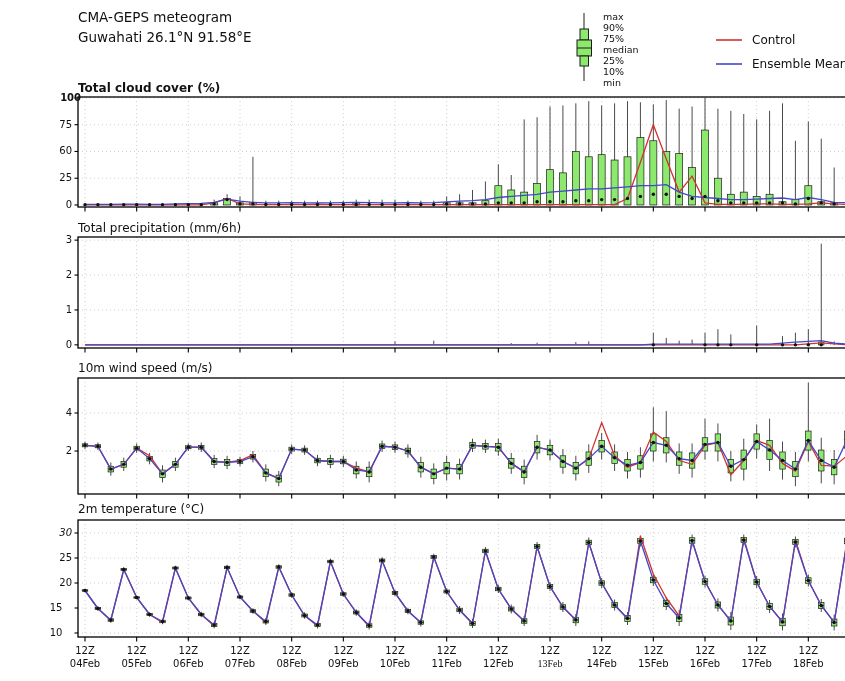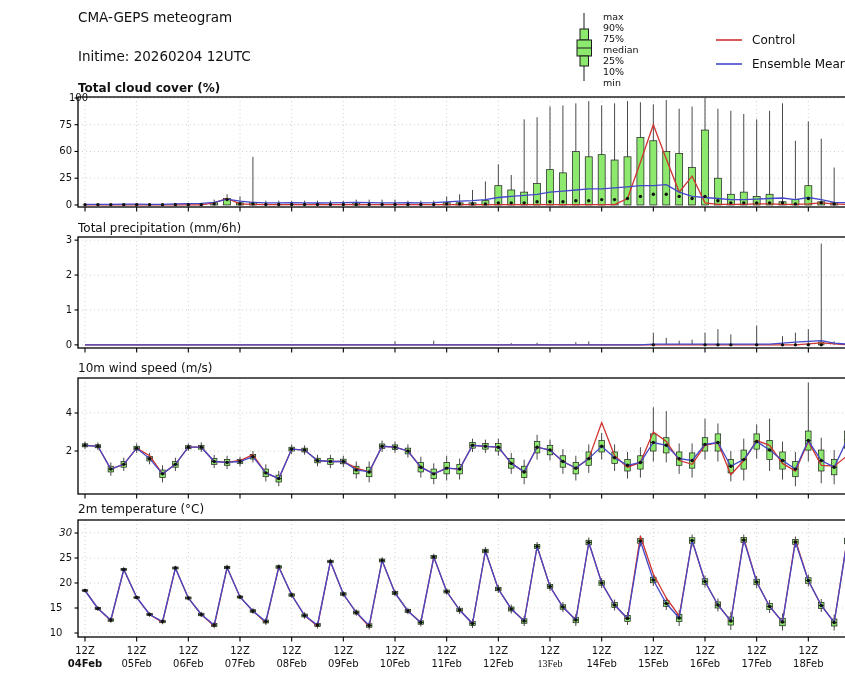--- a/index.html
+++ b/index.html
@@ -12,21 +12,21 @@
   .ytick{position:absolute;width:32px;text-align:right;font-size:10px;line-height:12px;}
   .xtick{position:absolute;width:46px;text-align:center;font-size:10px;line-height:12.5px;}
   svg{position:absolute;left:0;top:0;}
 </style>
 </head>
 <body>
 
 <div id="fig">
 
   <div class="hline" style="top:8px;font-weight:400;">CMA-GEPS meteogram</div>
-  <div class="hline" style="top:47px;">Initime: 20260204 12UTC</div>
+  <div class="hline" style="top:27.5px;">Guwahati 26.1°N 91.58°E</div>
 
   <svg width="845" height="681" style="z-index:1;">
     <g stroke="#1c1c1c" stroke-width="1">
       <line x1="546" y1="13" x2="546" y2="29"></line>
       <line x1="546" y1="66" x2="546" y2="81"></line>
       <rect x="542" y="29" width="8.5" height="11" fill="#8ce96e"></rect>
       <rect x="539" y="40" width="14.5" height="16" fill="#8ce96e"></rect>
       <line x1="539" y1="48" x2="553.5" y2="48"></line>
       <rect x="542" y="56" width="8.5" height="10" fill="#8ce96e"></rect>
     </g>
@@ -909,36 +909,36 @@
         <line x1="36.5" y1="558" x2="40" y2="558" stroke="#000000" stroke-width="1.1"></line>
         <line x1="36.5" y1="533" x2="40" y2="533" stroke="#000000" stroke-width="1.1"></line>
       </g>
     </svg>
 
   <div id="yticks">
       <div class="ytick" style="left: 2px; top: 198.967px;">0</div>
       <div class="ytick" style="left: 2px; top: 172.216px;">25</div>
       <div class="ytick" style="left: 2px; top: 145.465px;">60</div>
       <div class="ytick" style="left: 2px; top: 118.714px;">75</div>
-      <div class="ytick" style="left: 18px; top: 91.963px;">100</div>
+      <div class="ytick" style="left: 11px; top: 91.963px; font-weight: bold;">100</div>
       <div class="ytick" style="left: 2px; top: 338.858px;">0</div>
       <div class="ytick" style="left: 2px; top: 303.953px;">1</div>
       <div class="ytick" style="left: 2px; top: 269.047px;">2</div>
       <div class="ytick" style="left: 2px; top: 234.142px;">3</div>
       <div class="ytick" style="left: 2px; top: 445.023px;">2</div>
       <div class="ytick" style="left: 2px; top: 406.99px;">4</div>
       <div class="ytick" style="left: 2px; top: 627px; text-align: center;">10</div>
       <div class="ytick" style="left: 2px; top: 602px; text-align: center;">15</div>
       <div class="ytick" style="left: 2px; top: 577px;">20</div>
       <div class="ytick" style="left: 2px; top: 552px;">25</div>
       <div class="ytick" style="left: 2px; top: 527px; font-style: italic;">30</div>
     </div>
   <div id="xticks">
       <div class="xtick" style="left: 24px; top: 645px;">12Z</div>
-      <div class="xtick" style="left: 24px; top: 658px; font-weight: bold;">04Feb</div>
+      <div class="xtick" style="left: 24px; top: 658px;">04Feb</div>
       <div class="xtick" style="left: 75.6667px; top: 645px;">12Z</div>
       <div class="xtick" style="left: 75.6667px; top: 658px;">05Feb</div>
       <div class="xtick" style="left: 127.333px; top: 645px;">12Z</div>
       <div class="xtick" style="left: 127.333px; top: 658px;">06Feb</div>
       <div class="xtick" style="left: 179px; top: 645px;">12Z</div>
       <div class="xtick" style="left: 179px; top: 658px;">07Feb</div>
       <div class="xtick" style="left: 230.667px; top: 645px;">12Z</div>
       <div class="xtick" style="left: 230.667px; top: 658px;">08Feb</div>
       <div class="xtick" style="left: 282.333px; top: 645px;">12Z</div>
       <div class="xtick" style="left: 282.333px; top: 658px;">09Feb</div>

